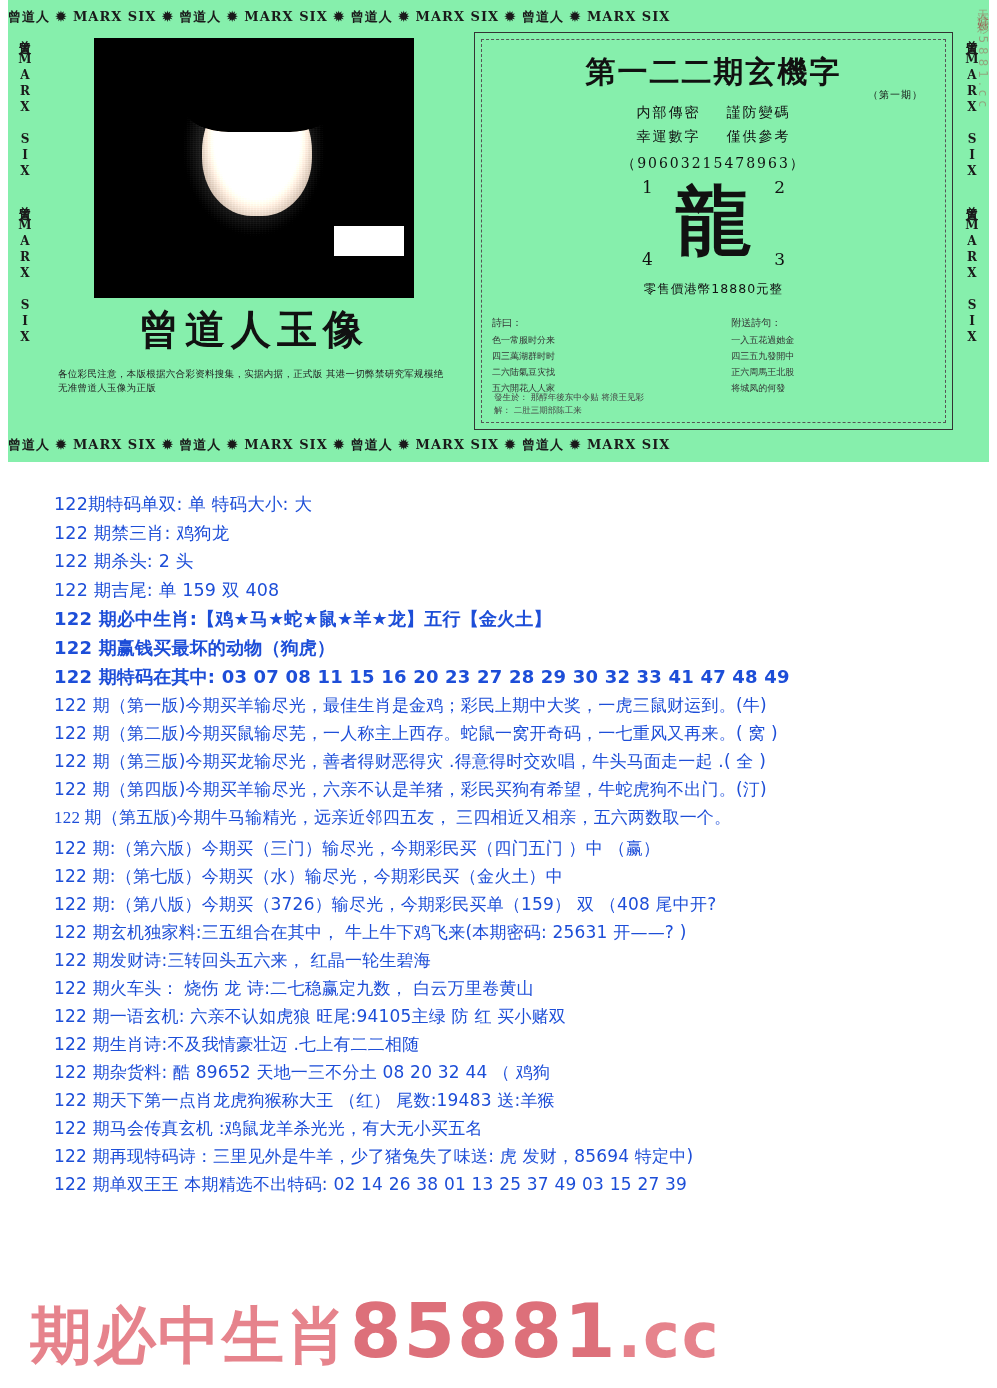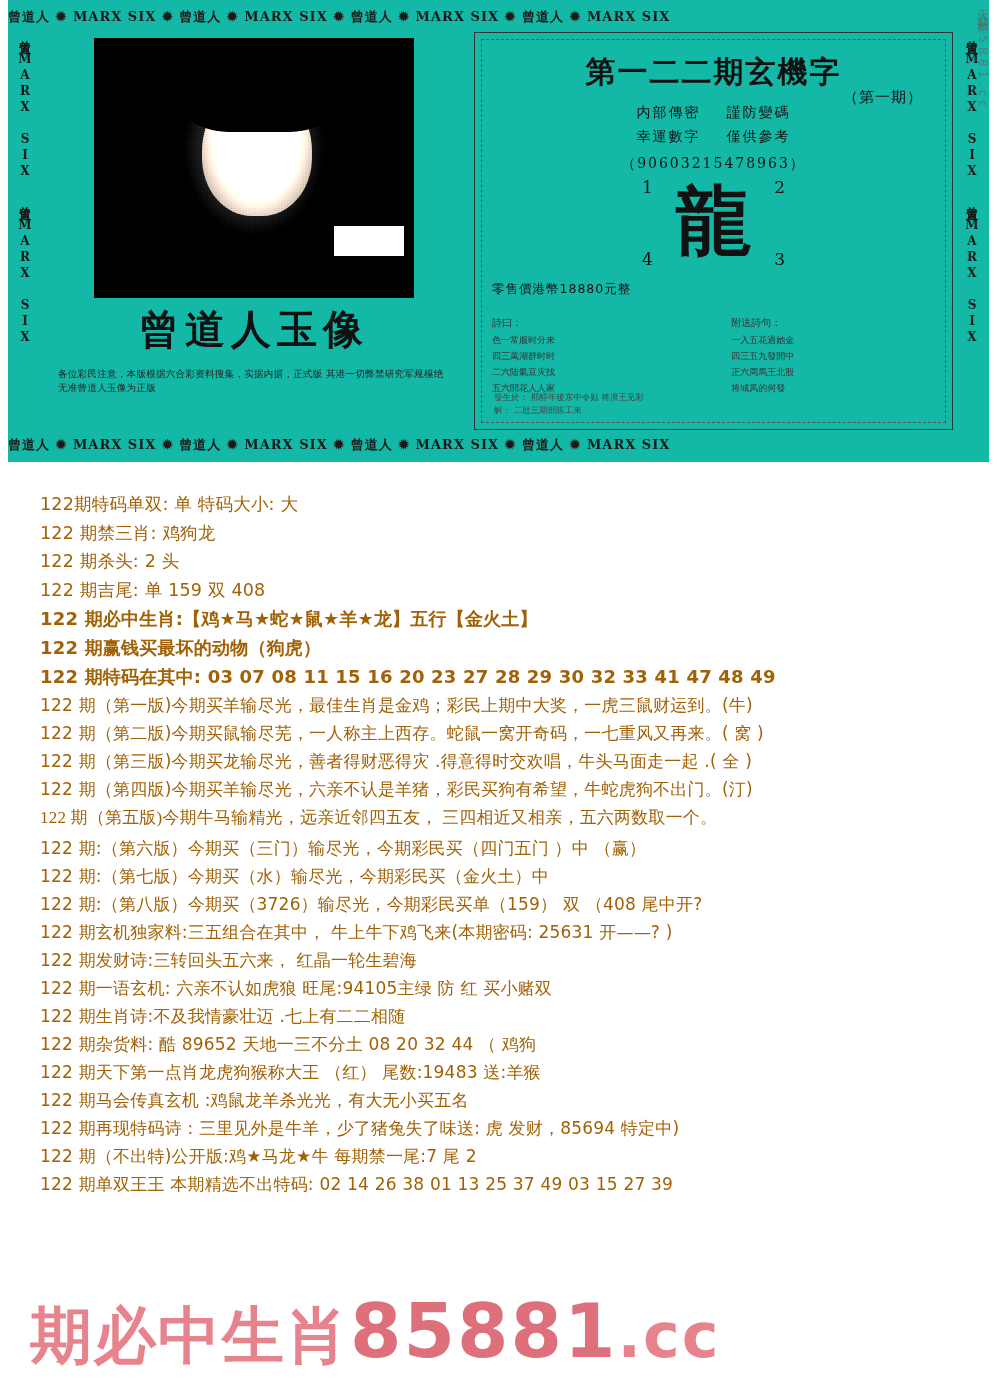--- a/index.html
+++ b/index.html
@@ -17,21 +17,21 @@
   }
 
   
   .poster {
     position: relative;
     margin: 0 8px;
     width: 981px;
     height: 462px;
     border: 0;
     box-sizing: border-box;
-    background: #14b8a6;
+    background: #86efac;
   }
   .poster-border-top,
   .poster-border-bottom {
     position: absolute;
     left: 0;
     width: 100%;
     height: 34px;
     font-family: "DejaVu Serif", serif;
     font-size: 13px;
     letter-spacing: 1px;
@@ -170,21 +170,21 @@
     font-size: 14px;
     font-family: "DejaVu Serif", serif;
     letter-spacing: 2px;
     margin-bottom: 2px;
   }
   .rp-sub .col { line-height: 1.7; }
   .rp-issue {
     position: absolute;
     right: 22px;
     top: 48px;
-    font-size: 15px;
+    font-size: 10px;
     letter-spacing: 1px;
   }
   .rp-numbers {
     text-align: center;
     font-family: "DejaVu Serif", serif;
     font-size: 14px;
     letter-spacing: 2px;
     margin-top: 6px;
   }
   .rp-char-wrap {
@@ -203,20 +203,21 @@
     position: absolute;
     font-family: "DejaVu Serif", serif;
     font-size: 17px;
   }
   .corner.tl { left: 150px; top: 2px; }
   .corner.tr { right: 150px; top: 2px; }
   .corner.bl { left: 150px; bottom: 2px; }
   .corner.br { right: 150px; bottom: 2px; }
 
   .rp-price {
+    text-align: center;
     font-size: 12.5px;
     letter-spacing: 1px;
     margin-top: 10px;
   }
   .rp-poems {
     display: flex;
     justify-content: space-between;
     margin-top: 16px;
     font-size: 9px;
     line-height: 1.8;
@@ -239,22 +240,23 @@
     position: relative;
     margin: 34px 0 0 0;
     padding: 0 0 0 40px;
     font-family: "DejaVu Sans", sans-serif;
   }
   .line {
     font-size: 17.5px;
     line-height: 1.0;
     margin-bottom: 11px;
     white-space: nowrap;
-    color: #a16207;
+    color: #1d4ed8;
     letter-spacing: 0.2px;
+    margin-left: 14px;
   }
   .line.lg { font-size: 18px; font-weight: bold; }
   .line.sm { font-size: 17px; }
   .line.sp { margin-bottom: 14px; font-family: Liberation Serif, serif; }
 
   
   .wm-main {
     position: absolute;
     left: 30px;
     bottom: 10px;
@@ -367,26 +369,26 @@
   <div class="line sm">122 期（第一版)今期买羊输尽光，最佳生肖是金鸡；彩民上期中大奖，一虎三鼠财运到。(牛)</div>
   <div class="line sm">122 期（第二版)今期买鼠输尽芜，一人称主上西存。蛇鼠一窝开奇码，一七重风又再来。( 窝 )</div>
   <div class="line sm">122 期（第三版)今期买龙输尽光，善者得财恶得灾 .得意得时交欢唱，牛头马面走一起 .( 全 )</div>
   <div class="line sm">122 期（第四版)今期买羊输尽光，六亲不认是羊猪，彩民买狗有希望，牛蛇虎狗不出门。(汀)</div>
   <div class="line sm sp">122 期（第五版)今期牛马输精光，远亲近邻四五友，  三四相近又相亲，五六两数取一个。</div>
   <div class="line sm">122 期:（第六版）今期买（三门）输尽光，今期彩民买（四门五门 ）中 （赢）</div>
   <div class="line sm">122 期:（第七版）今期买（水）输尽光，今期彩民买（金火土）中</div>
   <div class="line sm">122 期:（第八版）今期买（3726）输尽光，今期彩民买单（159）  双 （408 尾中开?</div>
   <div class="line sm">122 期玄机独家料:三五组合在其中，  牛上牛下鸡飞来(本期密码: 25631    开——? )</div>
   <div class="line sm">122 期发财诗:三转回头五六来，  红晶一轮生碧海</div>
+  <div class="line sm">122 期火车头：  烧伤  龙  诗:二七稳赢定九数，  白云万里卷黄山</div>
   <div class="line sm">122 期一语玄机: 六亲不认如虎狼    旺尾:94105主绿   防 红  买小赌双</div>
   <div class="line sm">122 期生肖诗:不及我情豪壮迈 .七上有二二相随</div>
   <div class="line sm">122 期杂货料: 酷   89652      天地一三不分土   08 20 32 44   （ 鸡狗</div>
   <div class="line sm">122 期天下第一点肖龙虎狗猴称大王        （红）    尾数:19483   送:羊猴</div>
   <div class="line sm">122 期马会传真玄机 :鸡鼠龙羊杀光光，有大无小买五名</div>
   <div class="line sm">122 期再现特码诗：三里见外是牛羊，少了猪兔失了味送: 虎 发财，85694 特定中)</div>
-  <div class="line sm">122 期（不出特)公开版:鸡★马龙★牛   每期禁一尾:7 尾  2</div>
   <div class="line sm">122 期单双王王   本期精选不出特码: 02 14 26 38  01 13 25 37 49 03 15 27 39</div>
 </div>
 
 <div class="wm-main">
   <span>期必中生肖</span><span class="big">85881</span><span>.cc</span>
 </div>
 <div class="wm-side">天涯好彩 85881.cc</div>
 
 </body></html>

